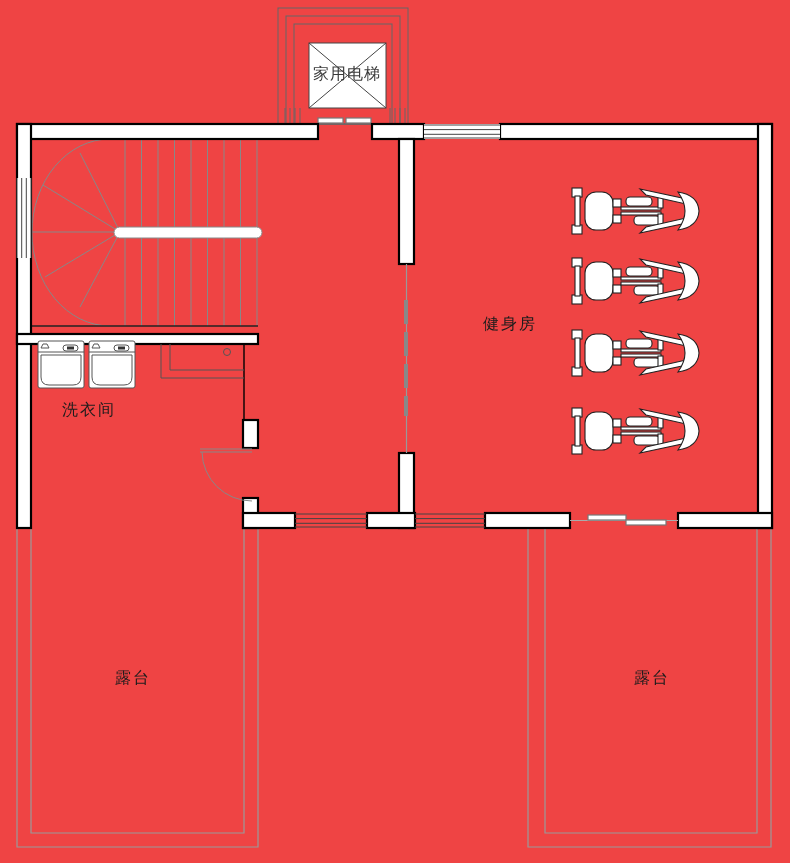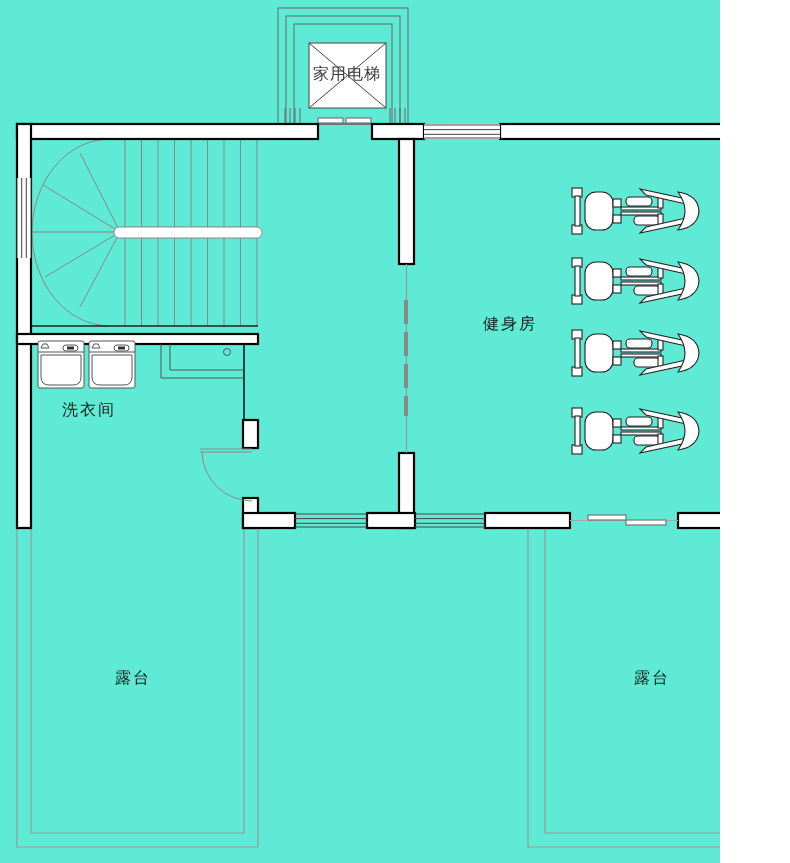--- a/index.html
+++ b/index.html
@@ -1,16 +1,16 @@
 <!DOCTYPE html>
 <html><head>
 <meta charset="utf-8">
 <style>
   html,body{margin:0;padding:0;background:#fff;}
-  #plan{position:relative;width:720px;height:863px;background:#5eead4;overflow:hidden;
+  #plan{position:relative;width:790px;height:863px;background:#ef4444;overflow:hidden;
         font-family:"DejaVu Sans","Liberation Sans",sans-serif;}
   #plan svg{position:absolute;left:0;top:0;}
   .room-label{position:absolute;transform:translate(-50%,-50%);color:#1c1c1c;
               font-size:16px;letter-spacing:2px;white-space:nowrap;}
   .elevator-label{font-size:16px;color:#3a3a3a;letter-spacing:1px;}
   .room-zone{position:absolute;}
 </style>
 </head>
 <body>
 

